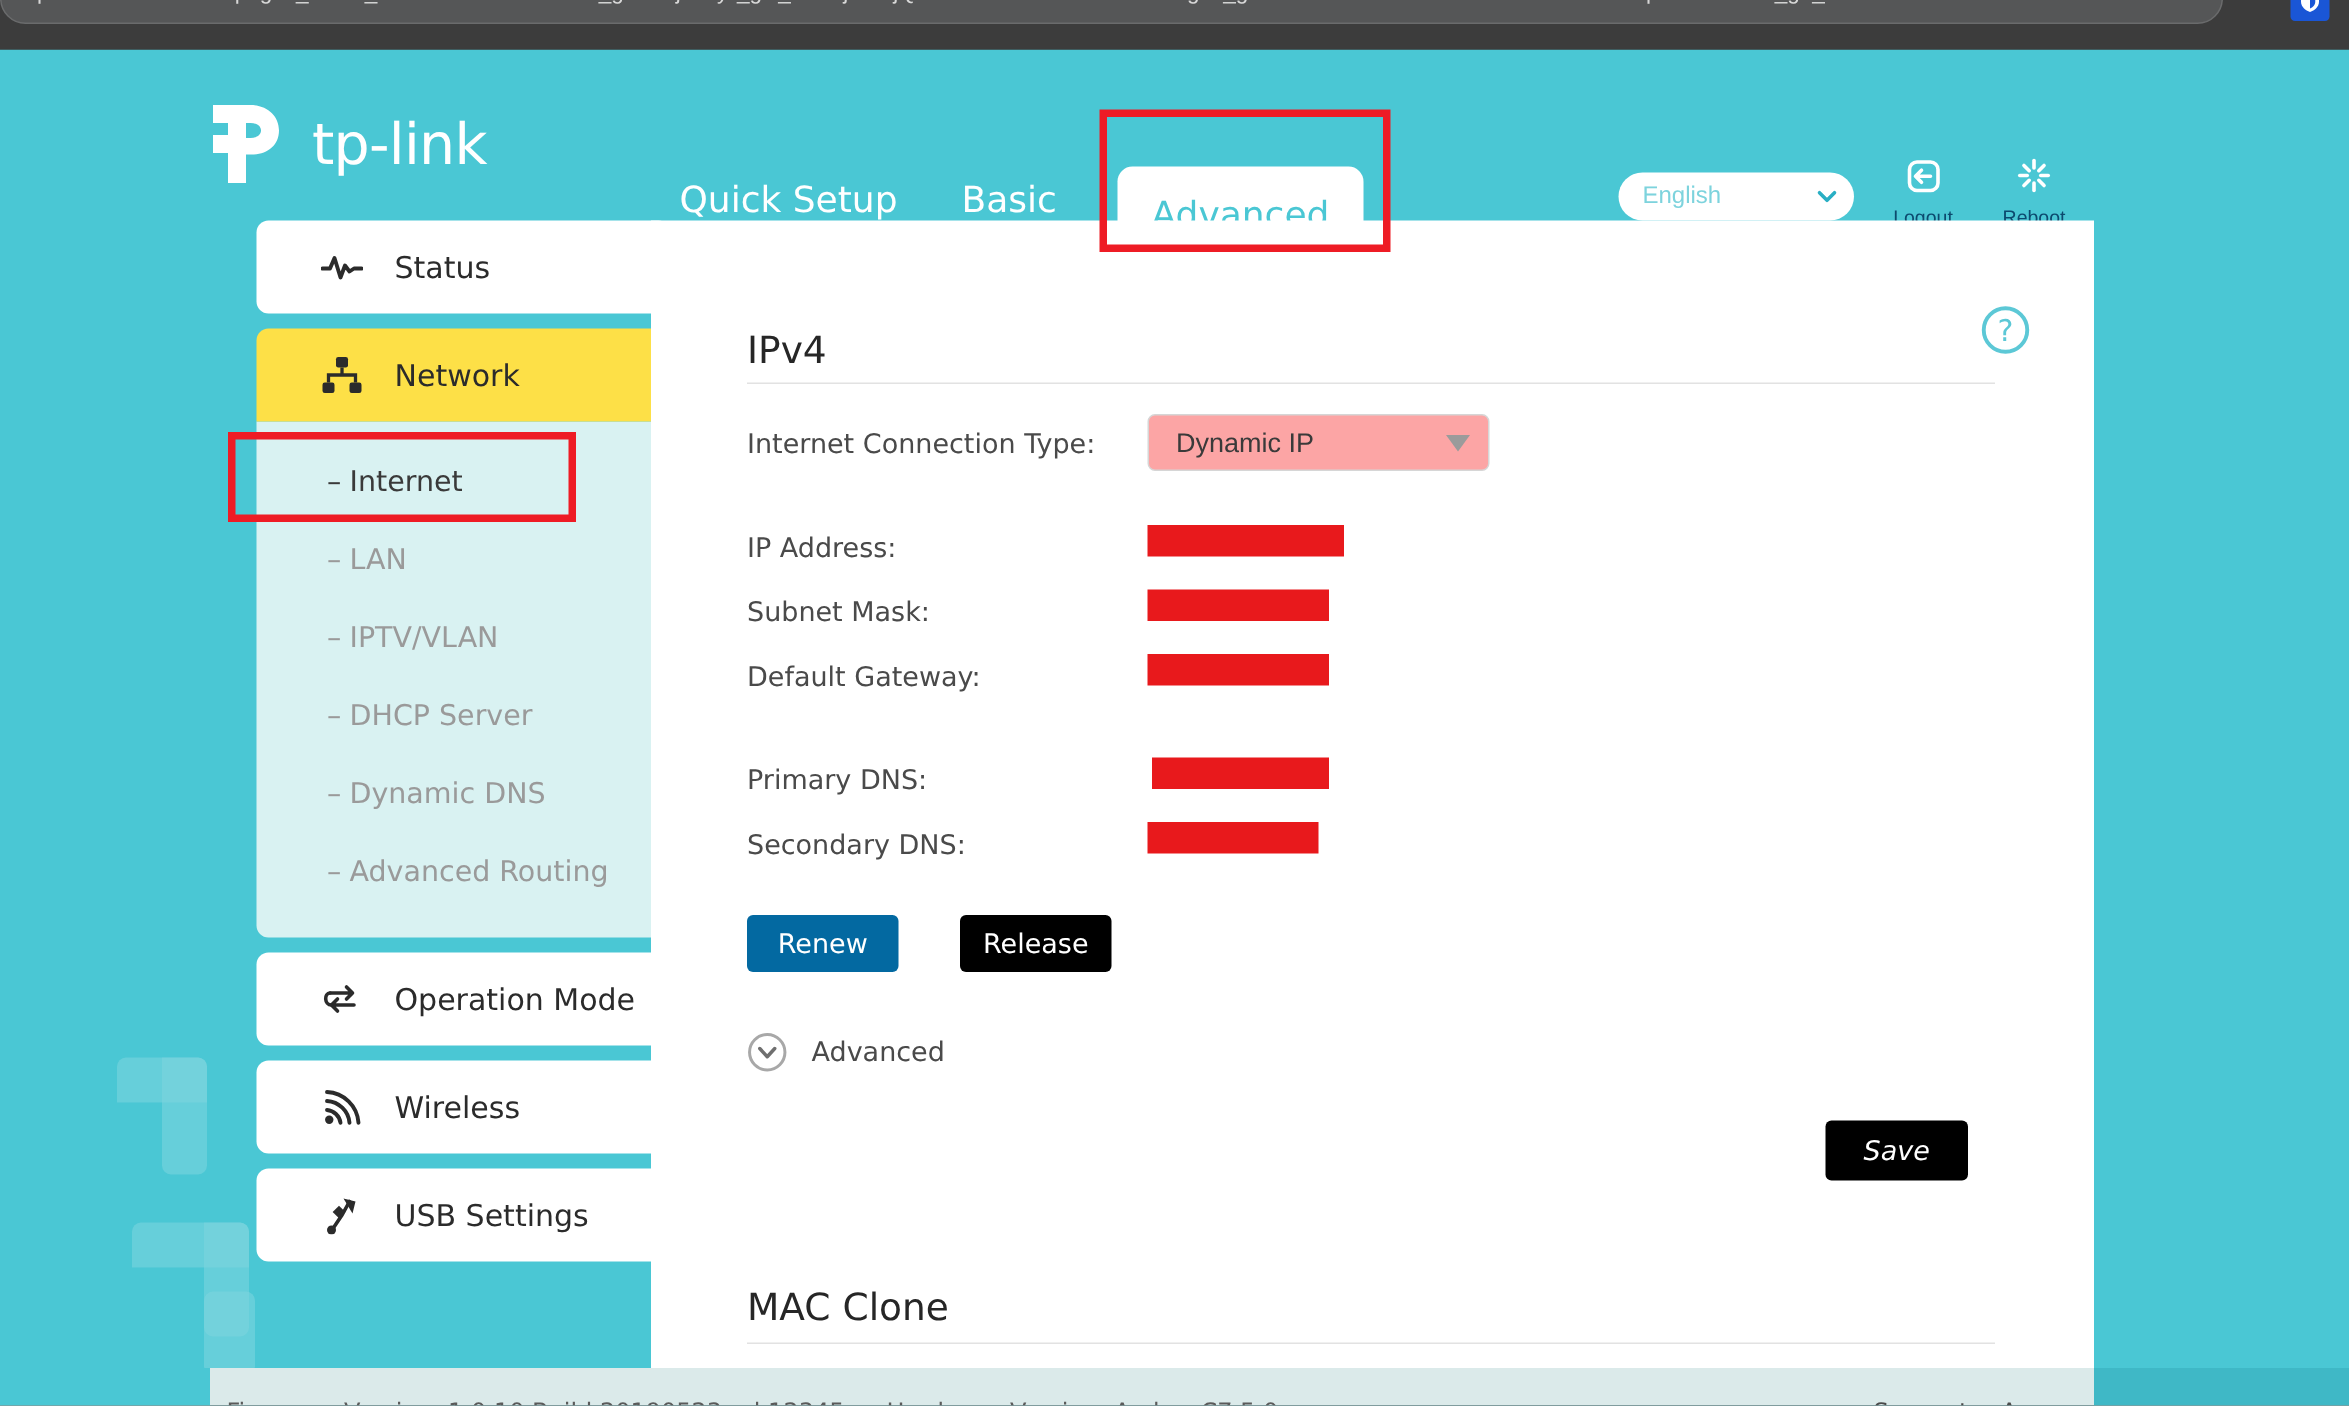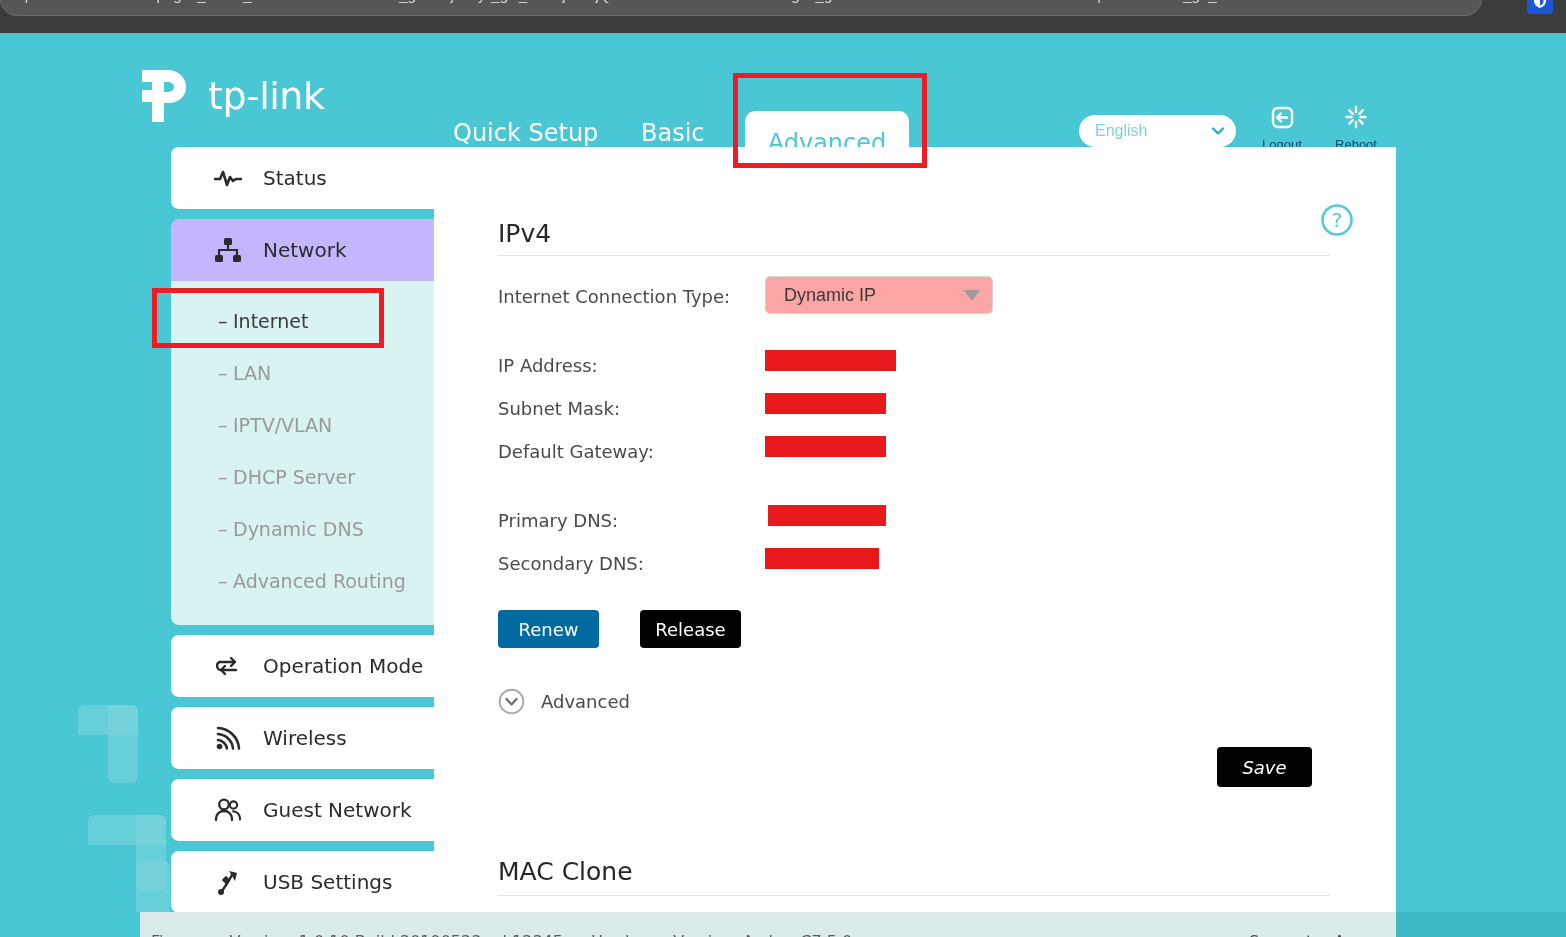--- a/index.html
+++ b/index.html
@@ -177,21 +177,21 @@
     display: flex;
     align-items: center;
     padding-left: 42px;
     margin-bottom: 10px;
     cursor: pointer;
     color: #2b2b2b;
     font-size: 20px;
     font-family: "DejaVu Sans", sans-serif;
   }
   .menu-card.active {
-    background: #c4b5fd;
+    background: #fde047;
     margin-bottom: 0;
     border-radius: 8px 8px 0 0;
   }
   .menu-card .mico {
     width: 30px; height: 30px;
     margin-right: 20px;
     display: flex; align-items: center; justify-content: center;
     flex-shrink: 0;
   }
   .submenu {
@@ -496,31 +496,20 @@
           <svg width="26" height="26" viewBox="0 0 26 26">
             <circle cx="4.5" cy="21.5" r="2.8" fill="#2b2b2b"></circle>
             <path d="M3 15 A10 10 0 0 1 12 23.5" stroke="#2b2b2b" stroke-width="2.6" fill="none" stroke-linecap="round"></path>
             <path d="M3 9 A16 16 0 0 1 18 23.5" stroke="#2b2b2b" stroke-width="2.6" fill="none" stroke-linecap="round"></path>
             <path d="M3 3 A22 22 0 0 1 24 23.5" stroke="#2b2b2b" stroke-width="2.6" fill="none" stroke-linecap="round"></path>
           </svg>
         </span>
         <span>Wireless</span>
       </div>
 
-      <div class="menu-card">
-        <span class="mico">
-          <svg width="28" height="24" viewBox="0 0 28 24">
-            <circle cx="10" cy="6.5" r="4.8" fill="none" stroke="#2b2b2b" stroke-width="2.3"></circle>
-            <circle cx="19.5" cy="7" r="3.6" fill="none" stroke="#2b2b2b" stroke-width="2.1"></circle>
-            <path d="M2 22 C2 15.5 6 13 10 13 C14 13 18 15.5 18 22" stroke="#2b2b2b" stroke-width="2.3" fill="none" stroke-linecap="round"></path>
-            <path d="M19 13.2 C23 13.6 26 16 26 21.5" stroke="#2b2b2b" stroke-width="2.1" fill="none" stroke-linecap="round"></path>
-          </svg>
-        </span>
-        <span>Guest Network</span>
-      </div>
 
       <div class="menu-card">
         <span class="mico">
           <svg width="26" height="26" viewBox="0 0 26 26">
             <path d="M18 4 L13 13 L7 22" stroke="#2b2b2b" stroke-width="2.4" fill="none" stroke-linecap="round"></path>
             <path d="M14 2 L22 4 L20 12 Z" fill="#2b2b2b"></path>
             <circle cx="6" cy="23" r="3" fill="#2b2b2b"></circle>
             <rect x="8" y="8" width="6" height="6" fill="#2b2b2b" transform="rotate(45 11 11)"></rect>
           </svg>
         </span>

